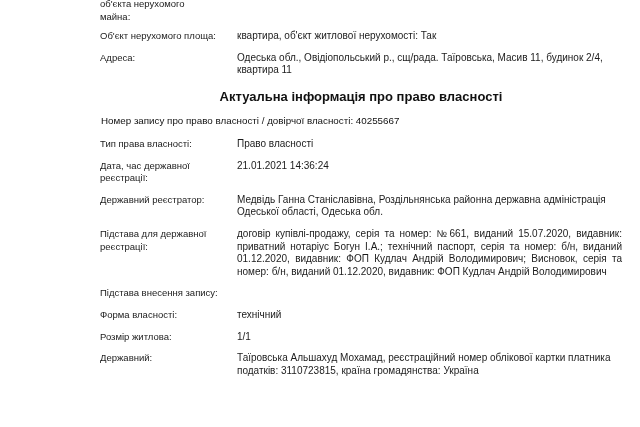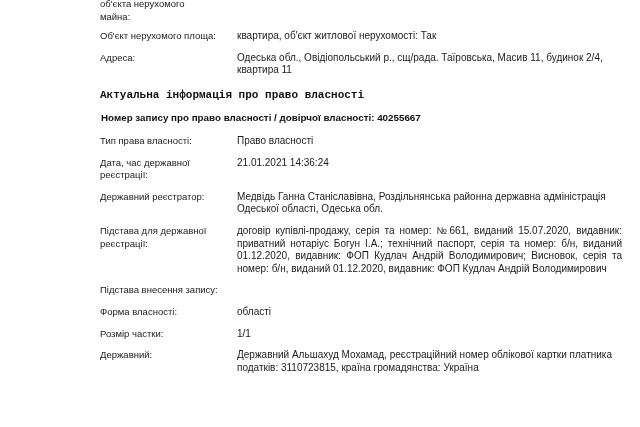--- a/index.html
+++ b/index.html
@@ -47,31 +47,30 @@
     font-size: 10px;
     line-height: 12.6px;
     color: #1b1b1b;
     text-align: left;
   }
   .value.justify {
     text-align: justify;
   }
   .section-title {
     width: 522px;
-    text-align: left;
-    font-size: 11px;
+    text-align: center;
+    font-size: 13px;
     font-weight: bold;
     margin: 12px 0 11px 0;
     color: #111111;
-    font-family: Liberation Mono, monospace;
   }
   .record-line {
     width: 522px;
     font-size: 9.8px;
-    font-weight: bold;
+    font-weight: normal;
     margin: 4px 0 12px 0;
     padding-left: 1px;
     color: #111111;
   }
   .first-block {
     padding-top: 0;
   }
   .topclip {
     margin-top: -2px;
   }
@@ -127,28 +126,28 @@
       <div class="label">Підстава для державної реєстрації:</div>
       <div class="value justify">договір купівлі-продажу, серія та номер: №661, виданий 15.07.2020, видавник: приватний нотаріус Богун І.А.; технічний паспорт, серія та номер: б/н, виданий 01.12.2020, видавник: ФОП Кудлач Андрій Володимирович; Висновок, серія та номер: б/н, виданий 01.12.2020, видавник: ФОП Кудлач Андрій Володимирович</div>
     </div>
 
     <div class="row">
       <div class="label">Підстава внесення запису:</div>
     </div>
 
     <div class="row">
       <div class="label">Форма власності:</div>
-      <div class="value">області</div>
+      <div class="value">технічний</div>
     </div>
 
     <div class="row">
-      <div class="label">Розмір частки:</div>
+      <div class="label">Розмір житлова:</div>
       <div class="value">1/1</div>
     </div>
 
     <div class="row">
       <div class="label">Державний:</div>
-      <div class="value">Державний Альшахуд Мохамад, реєстраційний номер облікової картки платника податків: 3110723815, країна громадянства: Україна</div>
+      <div class="value">Таїровська Альшахуд Мохамад, реєстраційний номер облікової картки платника податків: 3110723815, країна громадянства: Україна</div>
     </div>
 
   </div>
 
 </div>
 
 </body></html>

